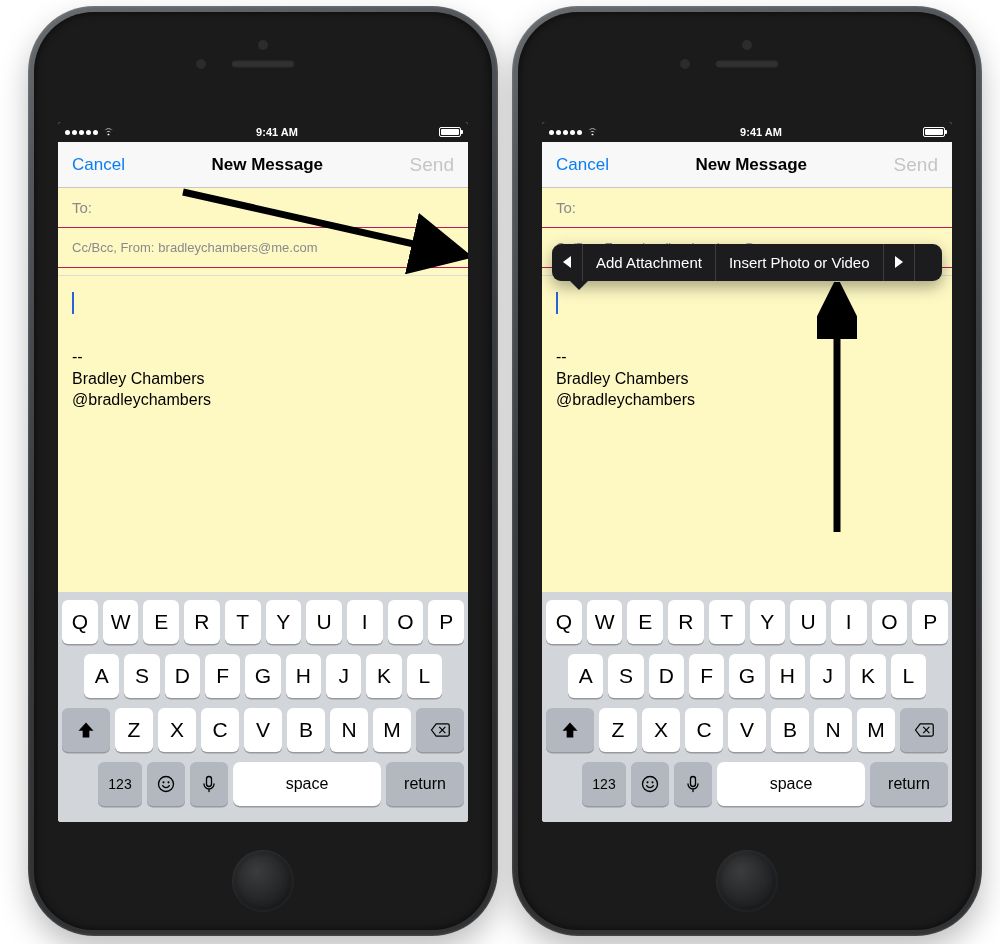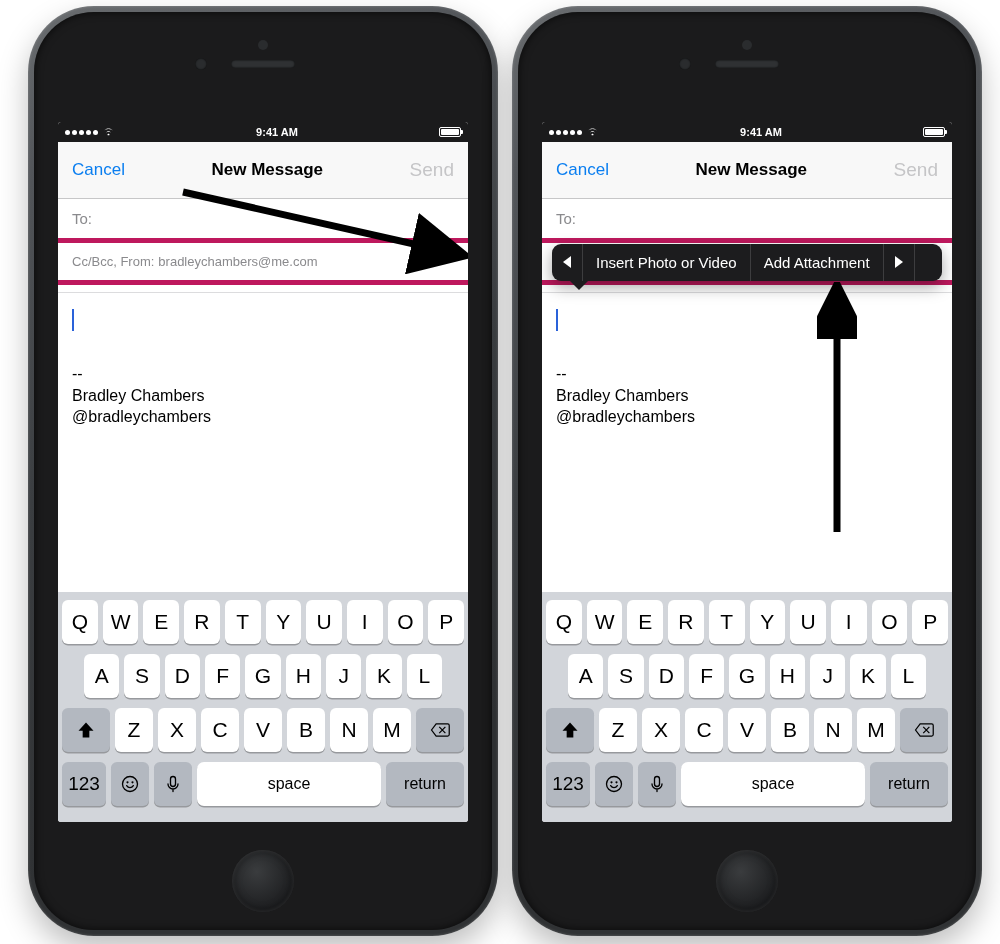--- a/index.html
+++ b/index.html
@@ -45,21 +45,21 @@
   .home {
     position: absolute; bottom: 18px; left: 50%; transform: translateX(-50%);
     width: 62px; height: 62px; border-radius: 50%;
     background: radial-gradient(circle at 40% 35%, #3a3c3e 0%, #1d1e20 70%);
     box-shadow: inset 0 0 4px rgba(255,255,255,0.15), inset 0 0 8px rgba(0,0,0,0.6);
   }
 
   .screen {
     position: absolute;
     top: 110px; bottom: 108px; left: 24px; right: 24px;
-    background: #ffffff;
+    background: #fef9c3;
     overflow: hidden;
     border-radius: 3px;
   }
 
   
   .statusbar {
     height: 20px; background: #1b1b1c; color: #fff;
     display: flex; align-items: center; justify-content: space-between;
     font-size: 11px; padding: 0 7px; font-weight: 500;
   }
@@ -68,30 +68,30 @@
   .signal-dots span { width:5px; height:5px; border-radius:50%; background:#fff; display:inline-block; }
   .wifi-icon svg { width:13px; height:10px; }
   .battery { display:flex; align-items:center; }
   .battery-body { width:22px; height:10px; border:1px solid #fff; border-radius:2px; position:relative; }
   .battery-body::after { content:""; position:absolute; right:-3px; top:2px; width:2px; height:4px; background:#fff; border-radius:0 1px 1px 0;}
   .battery-fill { position:absolute; left:1px; top:1px; bottom:1px; width:18px; background:#fff; border-radius:1px;}
   .sb-time { font-weight:600; }
 
   
   .navhead {
-    height: 57px; background:#f8f8f8; border-bottom:1px solid #c7c7c8;
+    height: 46px; background:#f8f8f8; border-bottom:1px solid #c7c7c8;
     display:flex; align-items:center; justify-content:space-between;
     padding:8px 14px;
   }
   .nav-cancel { color:#0a7ef0; font-size:17px; cursor:pointer; }
   .nav-title  { color:#000; font-size:17px; font-weight:700; }
   .nav-send   { color:#c5c5c7; font-size:19px; }
 
   
-  .field { border-bottom:5px solid #be185d; padding:11px 14px; font-size:15px; color:#8a8a8d; min-height:40px; display:flex; align-items:center;}
+  .field { border-bottom:1px solid #be185d; padding:11px 14px; font-size:15px; color:#8a8a8d; min-height:40px; display:flex; align-items:center;}
   .field-val { color:#8a8a8d; margin-left:4px; }
   .subject-field { height:8px; border-bottom:1px solid #dcdcde; }
 
   
   .body-area { position:relative; padding: 24px 14px 0; height: 300px; }
   .cursor-blink { display:inline-block; width:2px; height:22px; background:#2a62d9; margin-top:-12px;}
   .sig { margin-top: 28px; font-size:16px; color:#000; line-height:1.35;}
 
   
   .callout {
@@ -127,21 +127,21 @@
   .krow { display:flex; justify-content:center; gap:5px; margin-bottom:10px; }
   .key {
     background:#fff; border-radius:6px; box-shadow:0 1.5px 0 rgba(0,0,0,0.28);
     font-size:21px; color:#000; height:44px; flex:1;
     display:flex; align-items:center; justify-content:center; cursor:pointer;
     max-width:38px;
   }
   .krow.mid { padding:0 22px; }
   .key.shift, .key.backspace { flex:0 0 48px; max-width:none; background:#b3b8c0; }
   .krow.bottom { gap:5px; }
-  .key.k123 { flex:0 0 44px; max-width:none; background:#b3b8c0; font-size:19px; }
+  .key.k123 { flex:0 0 44px; max-width:none; background:#b3b8c0; font-size:14px;margin-left:36px; }
   .key.kemj { flex:0 0 38px; max-width:none; background:#b3b8c0; }
   .key.kmic { flex:0 0 38px; max-width:none; background:#b3b8c0; }
   .key.kspace { flex:1; max-width:none; font-size:16px;border-radius:7px; }
   .key.kreturn { flex:0 0 78px; max-width:none; background:#b3b8c0; font-size:16px; }
   .key svg { width:20px; height:20px; }
 
 </style>
 </head>
 <body>
 
@@ -343,22 +343,22 @@
         </div>
 
         <div class="callout" style="top:122px; left:10px; right:10px;">
           <button class="arrow-btn">
             <span>
               <svg viewBox="0 0 10 12">
                   <path fill="#fff" d="M9 0L1 6l8 6z"></path>
                 </svg>
             </span>
           </button>
+          <button>Add Attachment</button>
           <button>Insert Photo or Video</button>
-          <button>Add Attachment</button>
           <button class="arrow-btn">
             <span>
               <svg viewBox="0 0 10 12">
                   <path fill="#fff" d="M1 0l8 6-8 6z"></path>
                 </svg>
             </span>
           </button>
           <div class="tail" style="bottom:-9px; left:18px;"></div>
         </div>
 

